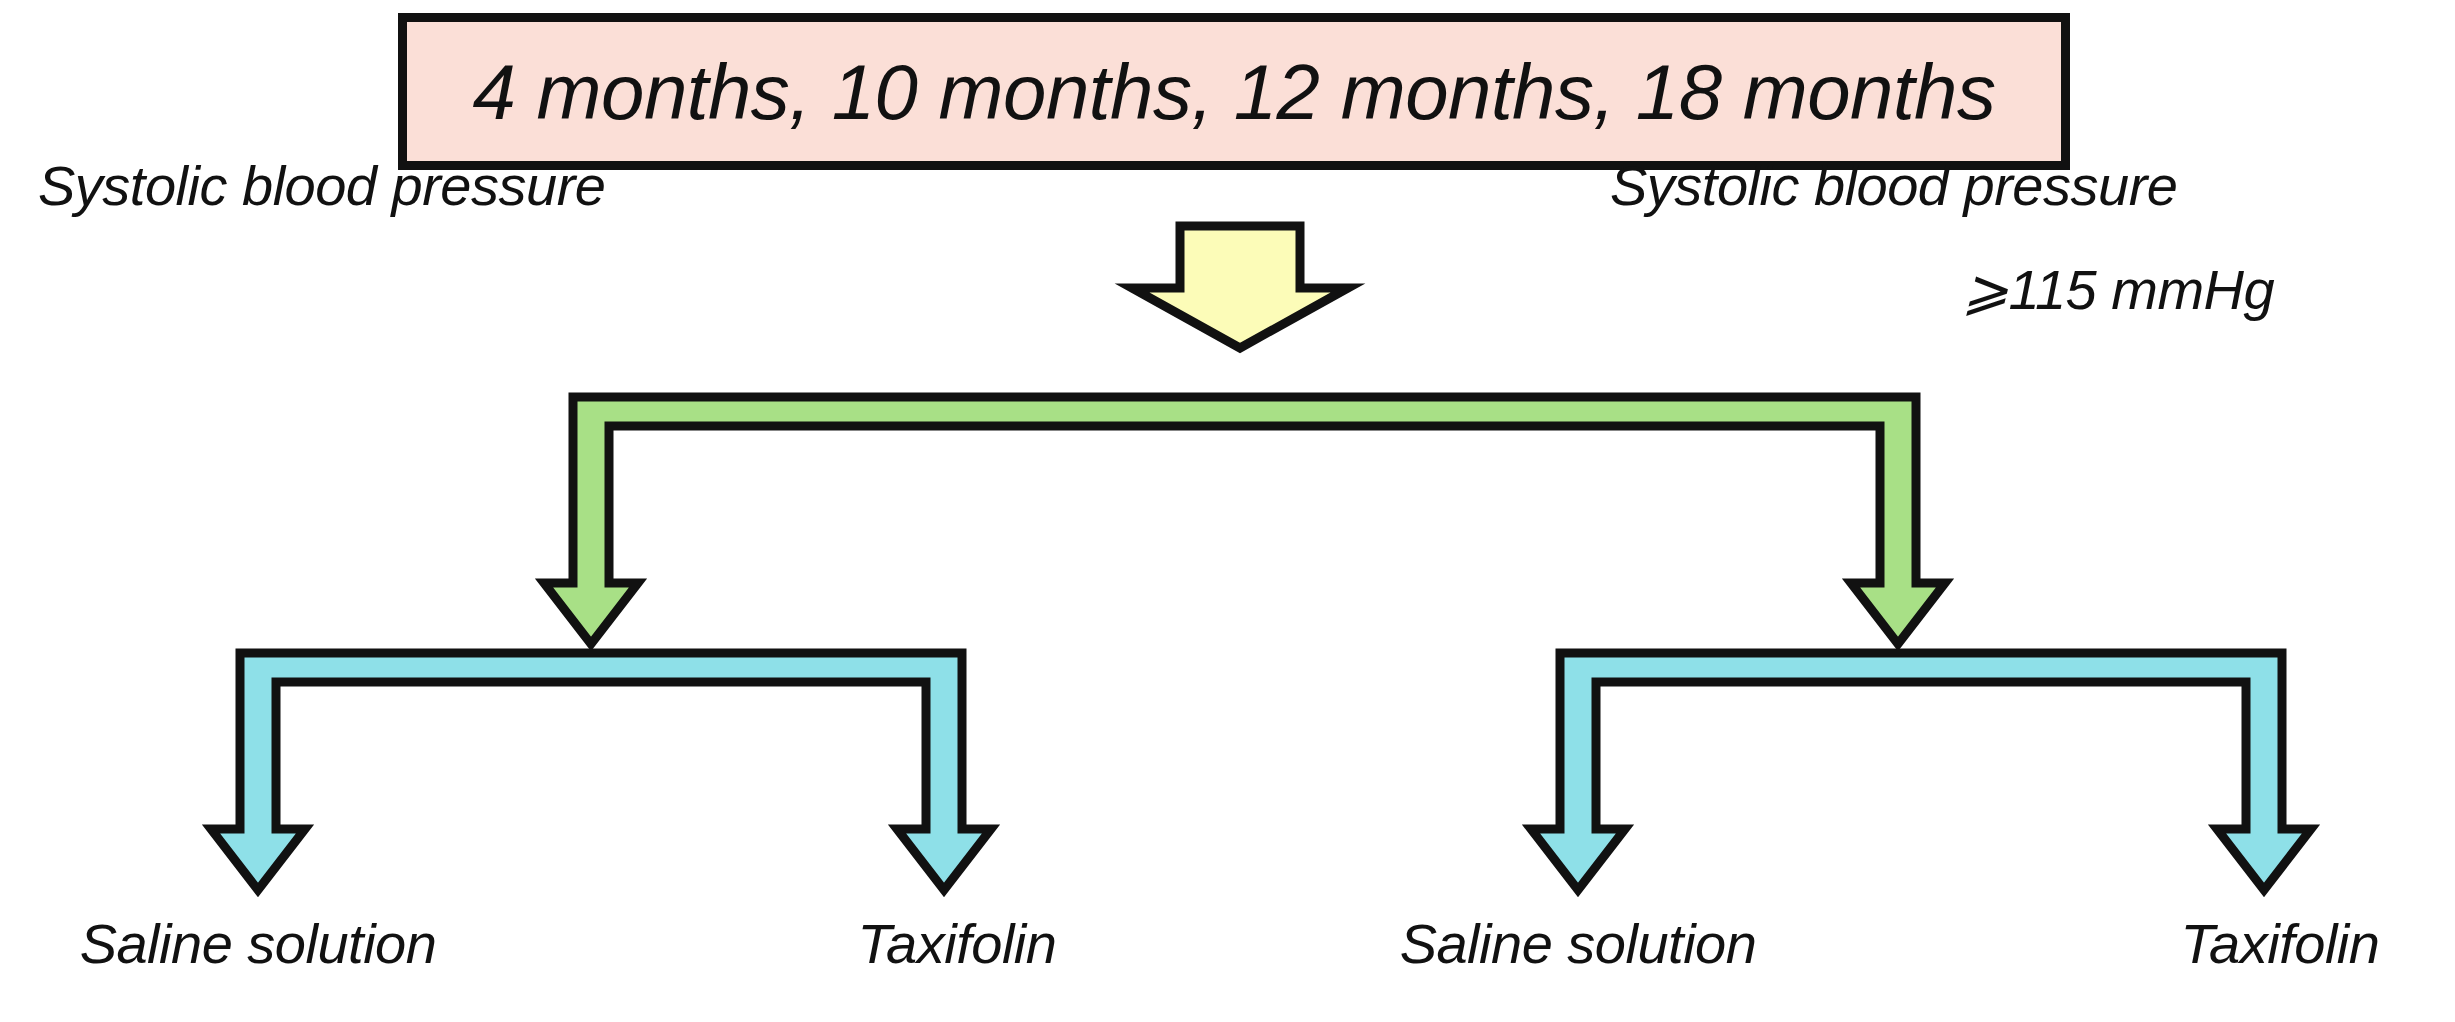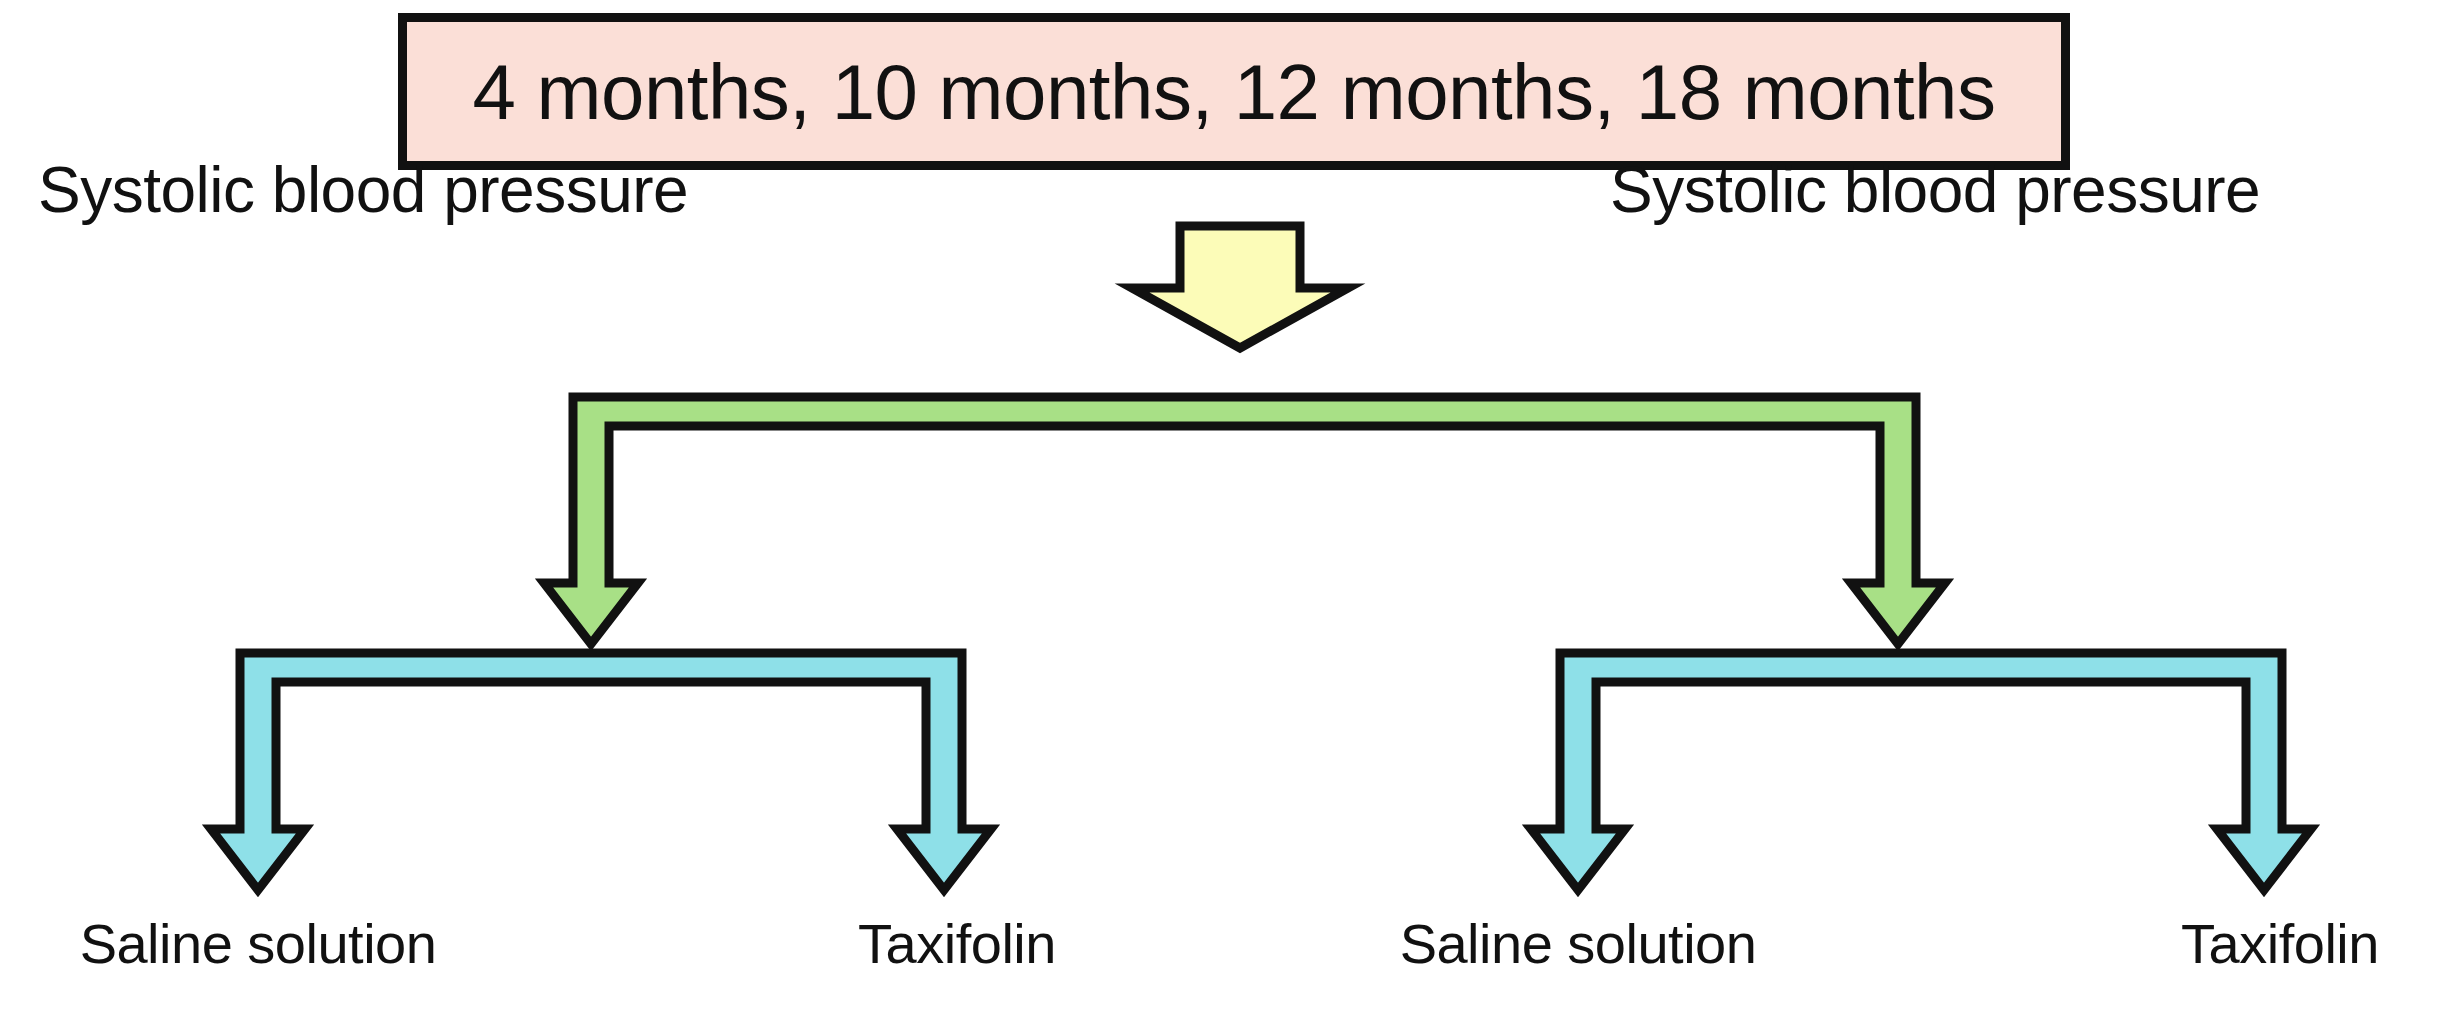--- a/index.html
+++ b/index.html
@@ -10,20 +10,21 @@
   }
   body {
     font-family: "Liberation Sans", sans-serif;
   }
   #diagram-root {
     position: relative;
     width: 2455px;
     height: 1022px;
     background: #ffffff;
     overflow: hidden;
+    font-style: italic;
   }
 
   
   .timepoints-box {
     position: absolute;
     left: 398px;
     top: 13px;
     width: 1672px;
     height: 157px;
     box-sizing: border-box;
@@ -37,21 +38,21 @@
     font-size: 78px;
     color: #111111;
     line-height: 1;
     white-space: nowrap;
     letter-spacing: -0.5px;
   }
 
   
   .text-label {
     position: absolute;
-    font-size: 64px;
+    font-size: 56px;
     color: #111111;
     line-height: 1;
     white-space: nowrap;
     letter-spacing: -0.5px;
   }
   .bp-left        { left: 38px;   top: 158px; }
   .bp-right       { left: 1610px; top: 158px; }
   .thr-left       { left: 38px;   top: 262px; }
   .thr-right      { left: 1962px; top: 262px; }
 
@@ -92,20 +93,21 @@
 
   <div class="timepoints-box">
     <span class="timepoints-label">4 months, 10 months, 12 months, 18 months</span>
   </div>
 
   <div class="text-label bp-left">Systolic blood pressure</div>
 
   <div class="text-label bp-right">Systolic blood pressure</div>
 
 
+  <div class="text-label thr-right">⩾115 mmHg</div>
 
   <div class="drug-label drug-1">Saline solution</div>
 
   <div class="drug-label drug-2">Taxifolin</div>
 
   <div class="drug-label drug-3">Saline solution</div>
 
   <div class="drug-label drug-4">Taxifolin</div>
 
   <svg class="arrow-layer" viewBox="0 0 2455 1022">

